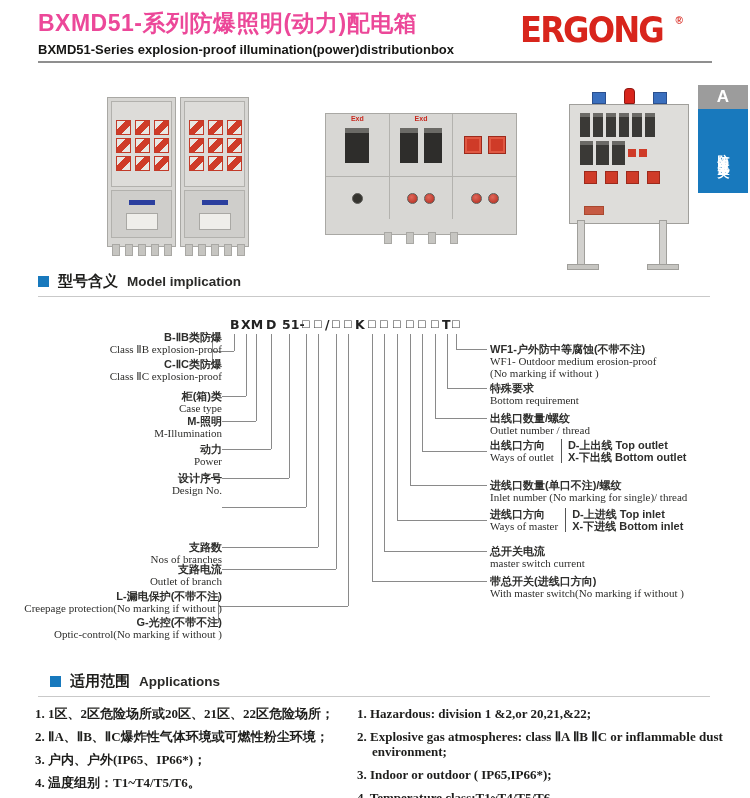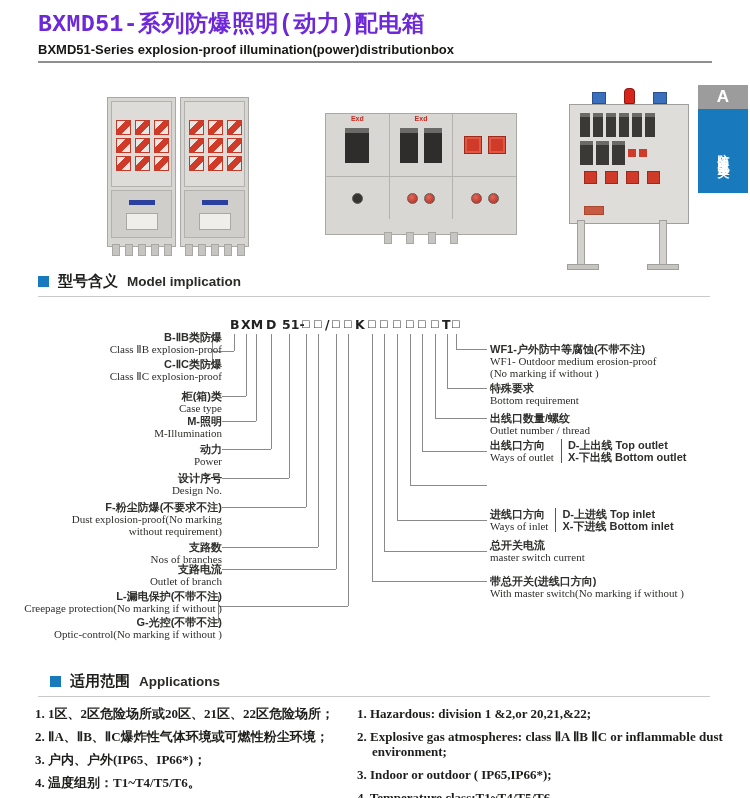--- a/index.html
+++ b/index.html
@@ -1,21 +1,21 @@
 <!DOCTYPE html>
 <html><head>
 <meta charset="utf-8">
 <style>
   html,body{margin:0;padding:0;background:#fff;}
   .page{position:relative;width:750px;height:798px;background:#fff;overflow:hidden;
         font-family:"Liberation Sans",sans-serif;color:#1d1d1b;}
 
   
   .title-block{position:absolute;left:38px;top:8px;}
-  .title-zh{font-size:23px;font-weight:bold;letter-spacing:0.5px;color:#6d28d9;font-family:Liberation Mono, monospace;}
+  .title-zh{font-size:23px;font-weight:bold;letter-spacing:0.5px;color:#ec4899;}
   .title-en{font-size:13px;font-weight:bold;margin-top:3px;color:#161614;}
   .logo{position:absolute;left:520px;top:10px;width:180px;text-align:left;}
   .logo-text{font-family:"DejaVu Sans",sans-serif;font-size:35px;font-weight:900;color:#d8251c;
              letter-spacing:-2px;display:inline-block;transform:scaleX(0.92);transform-origin:left;}
   .logo-reg{font-size:10px;font-weight:bold;color:#d8251c;vertical-align:18px;}
   .header-rule{position:absolute;left:38px;top:61px;width:674px;height:2px;background:#8f8f8f;}
 
   
   .side-tab{position:absolute;right:2px;top:85px;width:50px;}
   .tab-letter{height:24px;background:#9c9c9c;color:#fff;font-size:17px;font-weight:bold;
@@ -98,20 +98,23 @@
   .app-item{margin-bottom:8px;line-height:15px;padding-left:15px;text-indent:-15px;white-space:normal;}
 </style>
 </head>
 <body>
 
 <div class="page">
 
   <div class="title-block">
     <div class="title-zh">BXMD51-系列防爆照明(动力)配电箱</div>
     <div class="title-en">BXMD51-Series explosion-proof illumination(power)distributionbox</div>
+  </div>
+  <div class="logo">
+    <span class="logo-text">ERGONG</span><span class="logo-reg">®</span>
   </div>
   <div class="header-rule"></div>
 
   <div class="side-tab">
     <div class="tab-letter">A</div>
     <div class="tab-cat">
       <span>防爆电器类</span>
     </div>
   </div>
 
@@ -328,25 +331,20 @@
       <div class="en">M-Illumination</div>
     </div>
     <div class="dl" style="top:143px;">
       <div class="zh">动力</div>
       <div class="en">Power</div>
     </div>
     <div class="dl" style="top:172px;">
       <div class="zh">设计序号</div>
       <div class="en">Design No.</div>
     </div>
-    <div class="dl" style="top:201px;">
-      <div class="zh">F-粉尘防爆(不要求不注)</div>
-      <div class="en">Dust explosion-proof(No marking</div>
-      <div class="en">without requirement)</div>
-    </div>
     <div class="dl" style="top:241px;">
       <div class="zh">支路数</div>
       <div class="en">Nos of branches</div>
     </div>
     <div class="dl" style="top:263px;">
       <div class="zh">支路电流</div>
       <div class="en">Outlet of branch</div>
     </div>
     <div class="dl" style="top:290px;">
       <div class="zh">L-漏电保护(不带不注)</div>
@@ -373,31 +371,35 @@
       </div>
       <div class="opts">
         <div class="opt">D-上出线  Top outlet</div>
         <div class="opt">X-下出线  Bottom outlet</div>
       </div>
     </div>
     <div class="dr" style="top:112px;">
       <div class="zh">出线口数量/螺纹</div>
       <div class="en">Outlet number / thread</div>
     </div>
+    <div class="dr" style="top:179px;">
+      <div class="zh">进线口数量(单口不注)/螺纹</div>
+      <div class="en">Inlet number (No marking for single)/ thread</div>
+    </div>
     <div class="dr withopts" style="top:208px;">
       <div>
         <div class="zh">进线口方向</div>
-        <div class="en">Ways of inlet</div>
+        <div class="en">Ways of master</div>
       </div>
       <div class="opts">
         <div class="opt">D-上进线  Top inlet</div>
         <div class="opt">X-下进线  Bottom inlet</div>
       </div>
     </div>
-    <div class="dr" style="top:239px;">
+    <div class="dr" style="top:245px;">
       <div class="zh">总开关电流</div>
       <div class="en">master switch current</div>
     </div>
     <div class="dr" style="top:275px;">
       <div class="zh">带总开关(进线口方向)</div>
       <div class="en">With master switch(No marking  if without )</div>
     </div>
   </div>
 
   <div class="sec-head" style="top:672px;padding-left:12px;">

